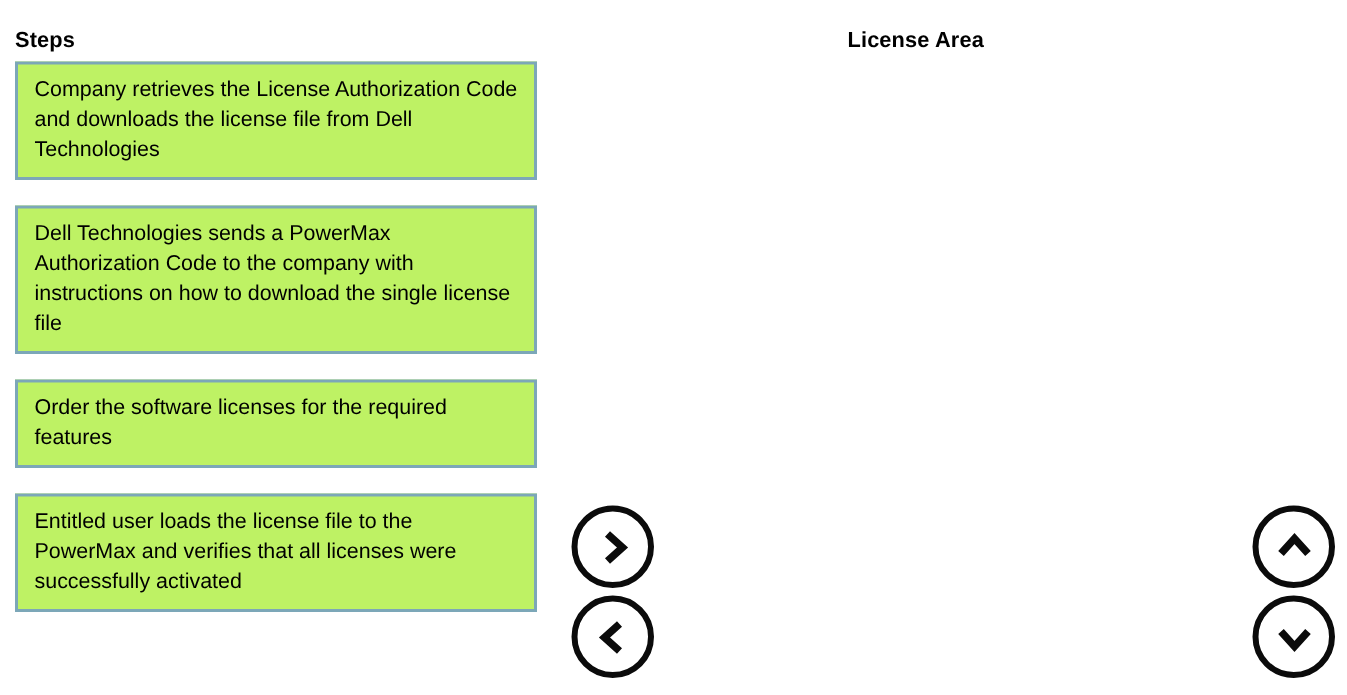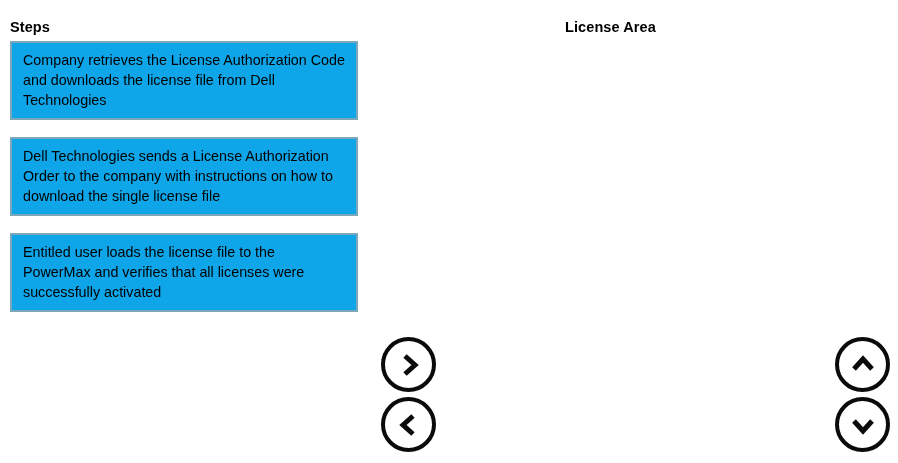--- a/index.html
+++ b/index.html
@@ -34,21 +34,21 @@
     position: absolute;
     left: 10px;
     top: 41px;
     width: 348px;
   }
 
   .step-tile {
     box-sizing: border-box;
     width: 348px;
     border: 2px solid #7ca7b8;
-    background: #0ea5e9;
+    background: #bef264;
     padding: 7px 10px 8px 11px;
     margin-bottom: 17px;
     font-size: 14.3px;
     line-height: 20px;
     color: #000000;
     cursor: move;
   }
   .step-tile:last-child { margin-bottom: 0; }
 
   
@@ -93,21 +93,22 @@
 </style>
 </head>
 <body>
 
 <h2 class="column-heading" id="steps-heading">Steps</h2>
 
 <h2 class="column-heading" id="answer-heading">License Area</h2>
 
 <div id="steps-column">
   <div class="step-tile">Company retrieves the License Authorization Code and downloads the license file from Dell Technologies</div>
-  <div class="step-tile">Dell Technologies sends a License Authorization Order to the company with instructions on how to download the single license file</div>
+  <div class="step-tile">Dell Technologies sends a PowerMax Authorization Code to the company with instructions on how to download the single license file</div>
+  <div class="step-tile">Order the software licenses for the required features</div>
   <div class="step-tile">Entitled user loads the license file to the PowerMax and verifies that all licenses were successfully activated</div>
 </div>
 
 <div id="answer-area-dropzone"></div>
 
 <div id="transfer-buttons">
   <button class="round-btn" aria-label="Move item to Answer Area">
     <span>
       <svg width="26" height="26" viewBox="0 0 26 26" aria-hidden="true">
         <polyline points="9,4 19,13 9,22" fill="none" stroke="#0b0b0b" stroke-width="5" stroke-linecap="butt" stroke-linejoin="miter"></polyline>

